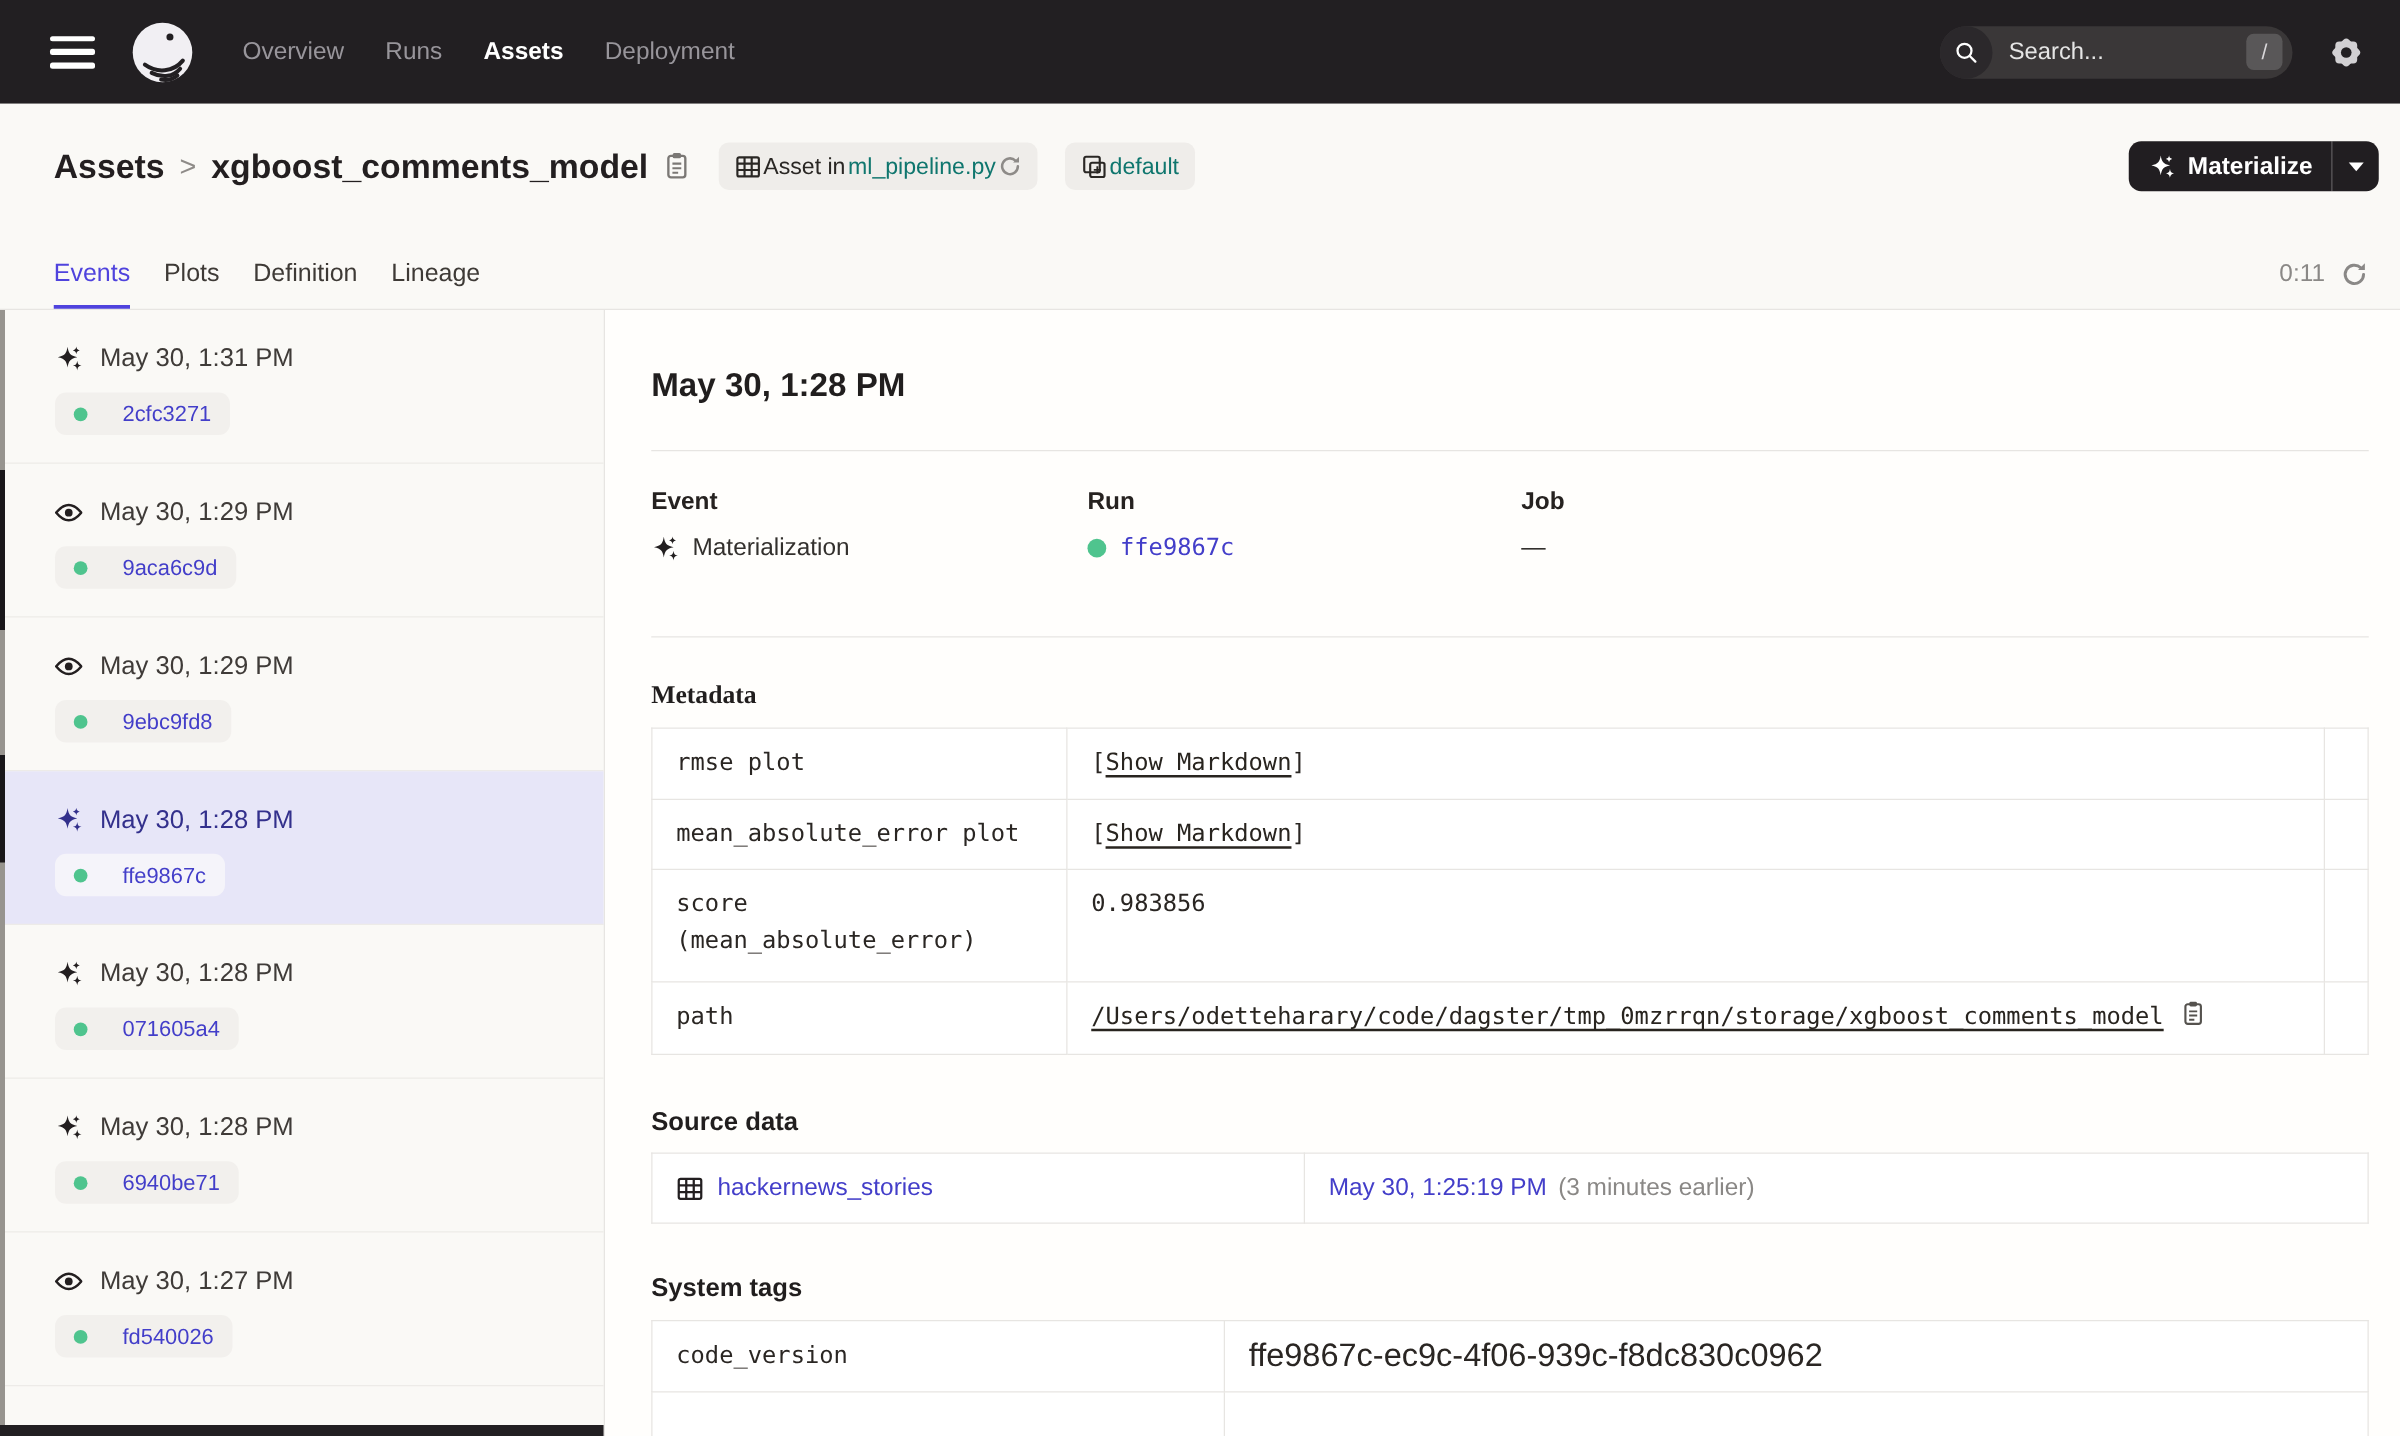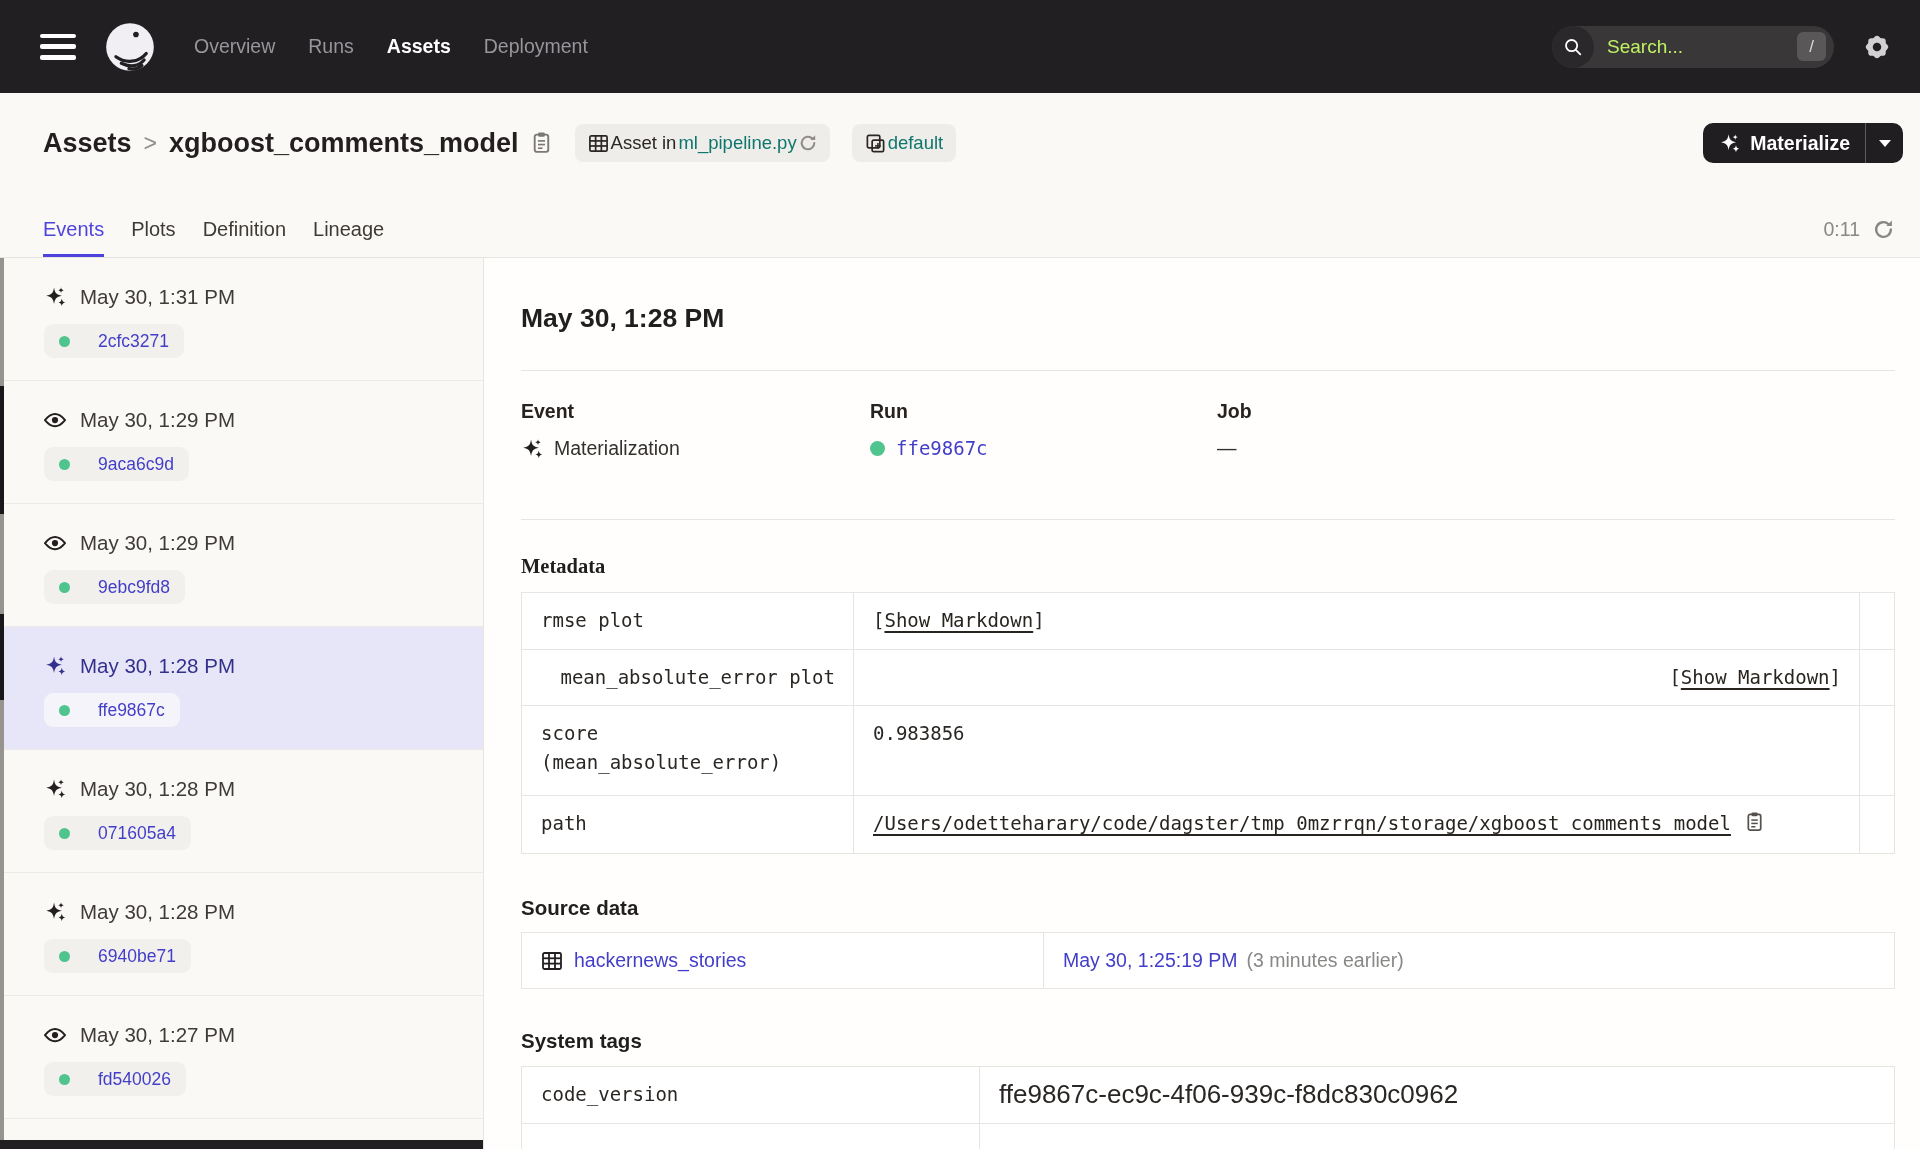--- a/index.html
+++ b/index.html
@@ -1,35 +1,35 @@
 <!DOCTYPE html>
 <html><head>
 <meta charset="utf-8">
 <style>
   * { margin:0; padding:0; box-sizing:border-box; }
   html,body { width:1920px; height:1149px; overflow:hidden; background:#FAF9F6;
     font-family:"Liberation Sans", sans-serif; }
   .app { position:relative; width:1920px; height:1149px; display:flex; flex-direction:column; }
 
   
-  .topnav { height:93px; background:#221F22; display:flex; align-items:center;
+  .topnav { height:83px; background:#221F22; display:flex; align-items:center;
     padding:0 28px 0 40px; flex-shrink:0; }
   .hamburger { width:36px; height:26px; display:flex; flex-direction:column;
     justify-content:space-between; cursor:pointer; }
   .hamburger span { display:block; height:4.5px; background:#FFFFFF; border-radius:2px; }
   .logo { width:52px; height:52px; margin-left:28px; cursor:pointer; }
   .navlinks { display:flex; gap:33px; margin-left:38px; }
   .navlink { font-size:19.5px; color:#98959B; cursor:pointer; text-decoration:none; }
   .navlink.active { color:#FFFFFF; font-weight:700; }
   .nav-right { margin-left:auto; display:flex; align-items:center; gap:28px; }
   .searchbox { width:282px; height:42px; border-radius:21px; background:#3A3738;
     display:flex; align-items:center; cursor:text; }
   .search-circle { width:42px; height:42px; border-radius:50%; background:#2B282B;
     display:flex; align-items:center; justify-content:center; }
-  .search-ph { flex:1; margin-left:13px; font-size:19px; color:#bef264; }
+  .search-ph { flex:1; margin-left:13px; font-size:19px; color:#e5e5e5; }
   .kbd { width:29px; height:29px; margin-right:8px; border-radius:6px;
     background:rgba(255,255,255,.16); color:#D9D7DA; font-size:17px;
     display:flex; align-items:center; justify-content:center; }
   .gearbox { width:30px; height:30px; color:#D2D0D3; cursor:pointer; }
 
   
   .pagehead { height:100px; background:#FAF9F6; display:flex; align-items:center;
     padding:0 17px 0 43px; flex-shrink:0; }
   .crumbs { display:flex; align-items:center; font-size:27px; font-weight:600; color:#231F20; }
   .crumb-sep { color:#8E8B88; font-weight:400; font-size:23px; margin:0 12px; }
@@ -95,21 +95,21 @@
   .detail h2 { font-size:20.5px; font-weight:700; color:#211E1E; }
   .h-meta { margin-top:35px;font-family:Liberation Serif, serif; }
   .h-src  { margin-top:42px; }
   .h-tags { margin-top:40px; }
 
   table.grid { width:100%; border-collapse:collapse; margin-top:14px; background:#FFFFFF; }
   table.grid td { border:1px solid #E7E5E2; vertical-align:top; padding:13px 18px 13px 19px;
     font-family:"DejaVu Sans Mono", monospace; font-size:19px; line-height:29px; color:#2A2623; }
   table.meta td.k { width:332px; }
   table.meta td.x { width:35px; padding:0; }
-  table.meta tr.r1 { height:57px; } table.meta tr.r2 { height:40px;text-align:right; }
+  table.meta tr.r1 { height:57px; } table.meta tr.r2 { height:40px; }
   table.meta tr.r3 { height:90px; } table.meta tr.r4 { height:58px; }
   .mdlink { color:#28241F; text-decoration:underline; text-underline-offset:4px;
     text-decoration-thickness:1.5px; cursor:pointer; }
   .pathlink { color:#28241F; text-decoration:underline; text-underline-offset:4px;
     text-decoration-thickness:1.5px; cursor:pointer; }
   .cell-copy { display:inline-block; width:20px; height:22px; color:#55524E;
     margin-left:14px; vertical-align:-3px; cursor:pointer; }
 
   table.src { margin-top:12px; }
   table.src td { font-family:"Liberation Sans", sans-serif; font-size:19.5px; }

